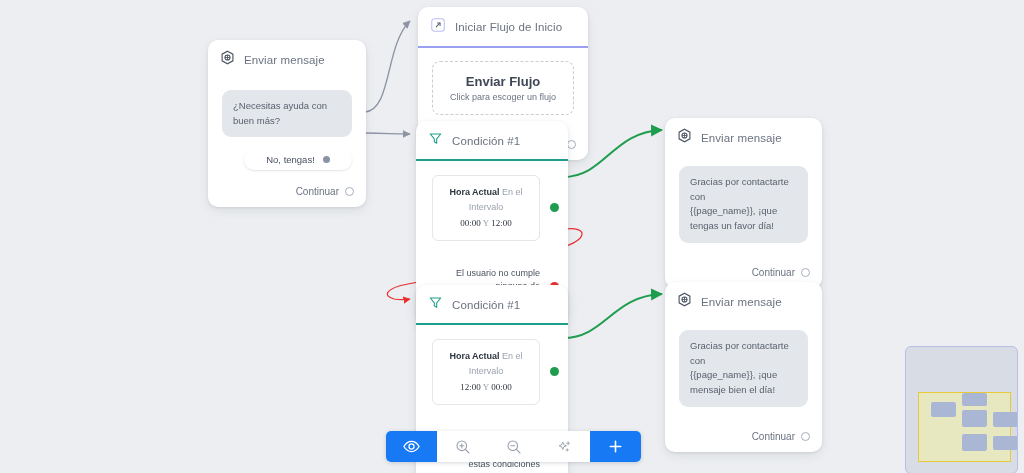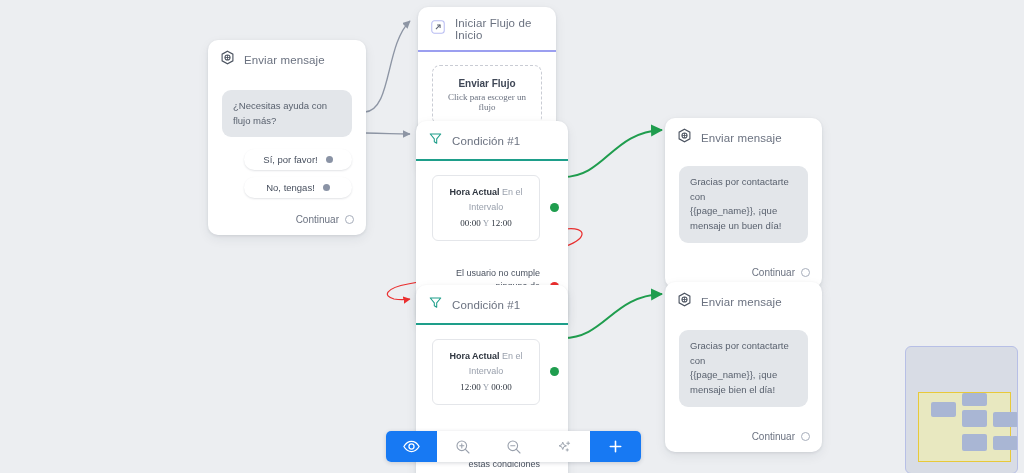--- a/index.html
+++ b/index.html
@@ -77,22 +77,22 @@
     width: 7px; height: 7px; border-radius: 50%;
     background: #8a93a5;
   }
   .qr-wrap { display: flex; flex-direction: column; gap: 7px; align-items: flex-end; margin-top: 12px; }
 
   
   .flow-pick {
     border: 1px dashed #c9ccd4; border-radius: 8px;
     padding: 12px 10px; text-align: center;
   }
-  .flow-pick .t1 { font-size: 10px; font-weight: bold; color: #3f4756; margin-bottom: 3px; }
-  .flow-pick .t2 { font-size: 9px; color: #6b7280; font-family: Liberation Serif, serif; }
+  .flow-pick .t1 { font-size: 13px; font-weight: bold; color: #3f4756; margin-bottom: 3px; }
+  .flow-pick .t2 { font-size: 9px; color: #6b7280; }
 
   
   .cond-box {
     border: 1px solid #e4e6ea; border-radius: 6px;
     padding: 9px 5px; text-align: center; line-height: 1.65;
   }
   .cond-l1 { font-size: 9px; }
   .cond-l2 { font-size: 9px; margin-top: 1px; font-family: Liberation Serif, serif; }
   .bold-d { color: #2f3640; font-weight: bold; }
   .muted-d { color: #9aa1ad; }
@@ -187,39 +187,35 @@
       <span>
         <svg width="15" height="15" viewBox="0 0 20 20">
           <path d="M10 1.6 L17.2 5.6 L17.2 14.4 L10 18.4 L2.8 14.4 L2.8 5.6 Z" fill="none" stroke="#4b5360" stroke-width="1.5"></path>
           <circle cx="10" cy="10" r="3.4" fill="none" stroke="#4b5360" stroke-width="1.4"></circle>
           <path d="M10 6.6 L10 13.4 M6.6 10 L13.4 10" stroke="#4b5360" stroke-width="1.1"></path>
         </svg>
       </span>
       <span class="title">Enviar mensaje</span>
     </div>
     <div class="node-body">
-      <div class="bubble">¿Necesitas ayuda con flujo más?</div>
+      <div class="bubble">¿Necesitas ayuda con buen más?</div>
       <div class="qr-wrap">
-        <div class="quick-reply">
-          <span>Sí, por favor!</span>
-          <span class="qr-dot"></span>
-        </div>
         <div class="quick-reply">
           <span>No, tengas!</span>
           <span class="qr-dot"></span>
         </div>
       </div>
     </div>
     <div class="continue-row">
       <span class="lbl">Continuar</span>
       <span class="port"></span>
     </div>
   </div>
 
-  <div class="node" style="left:418px; top:7px; width:138px;">
+  <div class="node" style="left:418px; top:7px; width:170px;">
     <div class="node-head">
       <span>
         <svg width="16" height="16" viewBox="0 0 20 20">
           <rect x="2.2" y="2.2" width="15.6" height="15.6" rx="3.4" fill="none" stroke="#b9bdf2" stroke-width="1.3"></rect>
           <path d="M7.4 12.6 L12.6 7.4" stroke="#5a6270" stroke-width="1.3"></path>
           <path d="M8.9 7.4 L12.6 7.4 L12.6 11.1" fill="none" stroke="#5a6270" stroke-width="1.3"></path>
         </svg>
       </span>
       <span class="title">Iniciar Flujo de Inicio</span>
     </div>
@@ -282,21 +278,21 @@
           <path d="M10 1.6 L17.2 5.6 L17.2 14.4 L10 18.4 L2.8 14.4 L2.8 5.6 Z" fill="none" stroke="#4b5360" stroke-width="1.5"></path>
           <circle cx="10" cy="10" r="3.4" fill="none" stroke="#4b5360" stroke-width="1.4"></circle>
           <path d="M10 6.6 L10 13.4 M6.6 10 L13.4 10" stroke="#4b5360" stroke-width="1.1"></path>
         </svg>
       </span>
       <span class="title">Enviar mensaje</span>
     </div>
     <div class="node-body" style="padding-top:10px;">
       <div class="bubble" style="min-height:46px;">
         <div>Gracias por contactarte con</div>
-        <div>{{page_name}}, ¡que mensaje un buen día!</div>
+        <div>{{page_name}}, ¡que tengas un favor día!</div>
       </div>
     </div>
     <div class="continue-row" style="padding-top:14px;">
       <span class="lbl">Continuar</span>
       <span class="port"></span>
     </div>
   </div>
 
   <div class="node" style="left:416px; top:285px; width:152px;">
     <div class="node-head">

